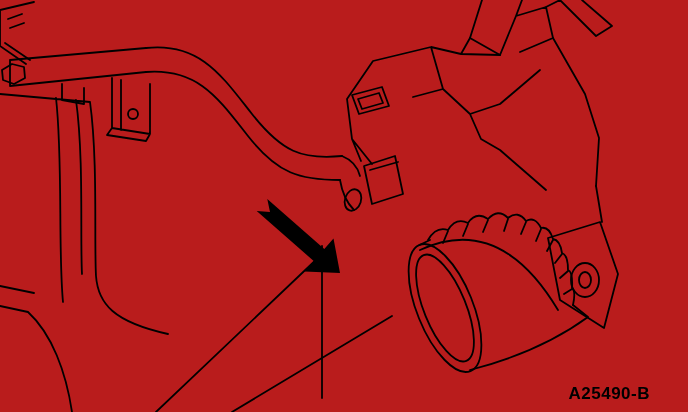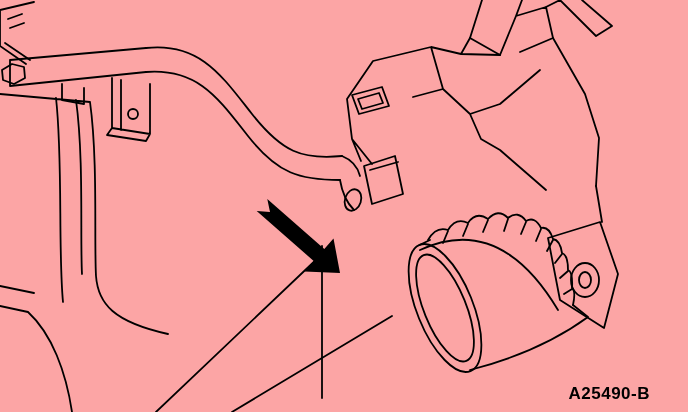--- a/index.html
+++ b/index.html
@@ -1,20 +1,20 @@
 <!DOCTYPE html>
 <html><head>
 <meta charset="utf-8">
 <style>
   html, body { margin: 0; padding: 0; background: #ffffff; }
   .canvas {
     position: relative;
     width: 688px;
     height: 412px;
-    background: #fca5a5;
+    background: #b91c1c;
     overflow: hidden;
     font-family: "Liberation Sans", sans-serif;
   }
   .canvas svg { display: block; }
   .figure-label {
     position: absolute;
     right: 38px;
     bottom: 8px;
     font-family: "Liberation Sans", sans-serif;
     font-weight: bold;

